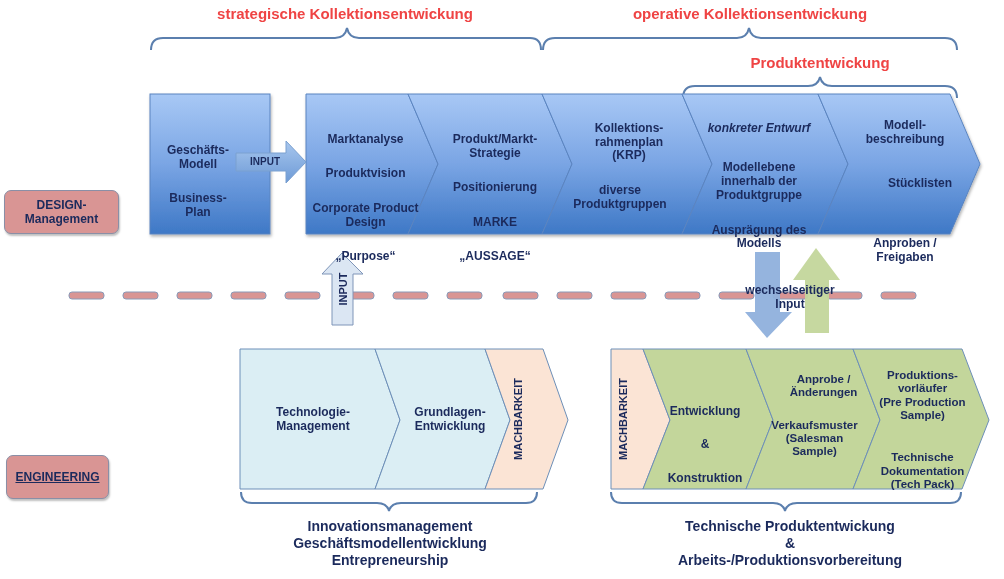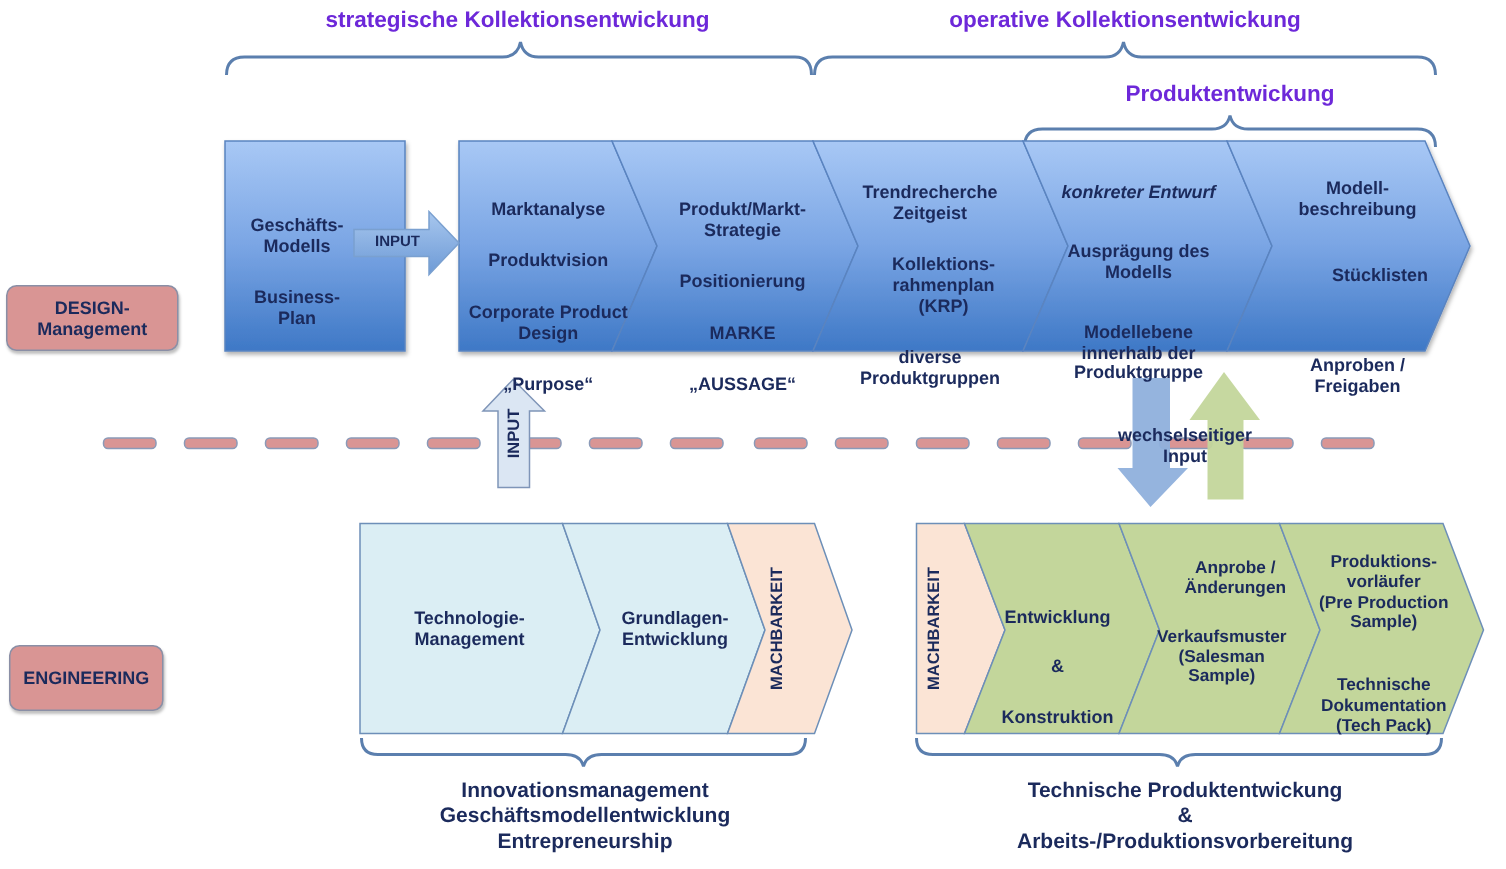--- a/index.html
+++ b/index.html
@@ -1,20 +1,20 @@
 <!DOCTYPE html>
 <html><head>
   <meta charset="utf-8">
   <style>
     html, body { margin: 0; padding: 0; background: #ffffff; }
     body { width: 1004px; height: 579px; position: relative; overflow: hidden;
       font-family: "Liberation Sans", "DejaVu Sans", sans-serif; color: #1f2d5a; }
     svg.diagram { position: absolute; left: 0; top: 0; }
     .txt { position: absolute; font-weight: bold; text-align: center; color: #1b2a5c; line-height: 1.15; }
-    .hdr { font-size: 15px; color: #6d28d9; }
+    .hdr { font-size: 15px; color: #ef4444; }
     .cell { font-size: 12px; }
     .cell p { margin: 0 0 7px 0; }
     .lane { position: absolute; border-radius: 7px; background: #d99594; border: 1.5px solid #8a8fa6;
       box-shadow: 1px 2px 2px rgba(0,0,0,0.25); display: flex; align-items: center; justify-content: center;
       text-align: center; font-weight: bold; font-size: 12px; color: #1b2a5c; line-height: 1.2; margin-top: 43px; }
     .vert { position: absolute; font-weight: bold; font-size: 11px; color: #1b2a5c; white-space: nowrap;
       transform: rotate(-90deg); transform-origin: center center; text-align: center; }
     .bottom-label { position: absolute; font-weight: bold; font-size: 14px; text-align: center; color: #1b2a5c; line-height: 1.2; }
   </style>
 </head>
@@ -92,60 +92,58 @@
   <path d="M241,492 Q241,503 252,503 L377,503 Q387,503 389,511 Q391,503 401,503 L526,503 Q537,503 537,492" fill="none" stroke="#5b7fae" stroke-width="2"></path>
   <path d="M611,492 Q611,503 622,503 L773,503 Q783,503 785,511 Q787,503 797,503 L950,503 Q961,503 961,492" fill="none" stroke="#5b7fae" stroke-width="2"></path>
 </svg>
 
 <div class="txt hdr" style="left:160px; top:5px; width:370px;">strategische Kollektionsentwickung</div>
 <div class="txt hdr" style="left:560px; top:5px; width:380px;">operative Kollektionsentwickung</div>
 <div class="txt hdr" style="left:700px; top:54px; width:240px;">Produktentwickung</div>
 
 <div class="lane" style="left:4px; top:147px; width:113px; height:42px; white-space:pre-line;">DESIGN-
 Management</div>
-<div class="lane" style="left:6px; top:387px; width:101px; height:42px;">ENGINEERING</div>
+<div class="lane" style="left:6px; top:412px; width:101px; height:42px;text-decoration:underline;">ENGINEERING</div>
 
 <div class="txt cell" style="left:158px; top:130px; width:80px; white-space:pre-line;">
   <p>Geschäfts-
-Modells</p>
+Modell</p>
   <p>Business-
 Plan</p>
 </div>
 <div class="txt" style="left:240px; top:156px; width:50px; font-size:10px;">INPUT</div>
 
 <div class="txt cell" style="left:308px; top:119px; width:115px; white-space:pre-line;">
   <p>Marktanalyse</p>
   <p>Produktvision</p>
   <p>Corporate Product
 Design</p>
   <p>„Purpose“</p>
 </div>
 <div class="txt cell" style="left:440px; top:119px; width:110px; white-space:pre-line;">
   <p>Produkt/Markt-
 Strategie</p>
   <p>Positionierung</p>
   <p>MARKE</p>
   <p>„AUSSAGE“</p>
 </div>
 <div class="txt cell" style="left:565px; top:108px; width:110px; white-space:pre-line;">
-  <p>Trendrecherche
-Zeitgeist</p>
   <p style="padding-left:18px;">Kollektions-
 rahmenplan
 (KRP)</p>
   <p>diverse
 Produktgruppen</p>
 </div>
 <div class="txt cell" style="left:700px; top:108px; width:118px; white-space:pre-line;">
   <p style="margin-bottom:12px;font-style:italic;">konkreter Entwurf</p>
-  <p style="margin-bottom:12px;">Ausprägung des
-Modells</p>
   <p>Modellebene
 innerhalb der
 Produktgruppe</p>
+  <p style="margin-bottom:12px;">Ausprägung des
+Modells</p>
 </div>
 <div class="txt cell" style="left:850px; top:105px; width:110px; white-space:pre-line;">
   <p style="margin-bottom:17px;">Modell-
 beschreibung</p>
   <p style="margin-bottom:32px; padding-left:30px;">Stücklisten</p>
   <p>Anproben /
 Freigaben</p>
 </div>
 
 <div class="vert" style="left:318px; top:283px; width:50px;">INPUT</div>

